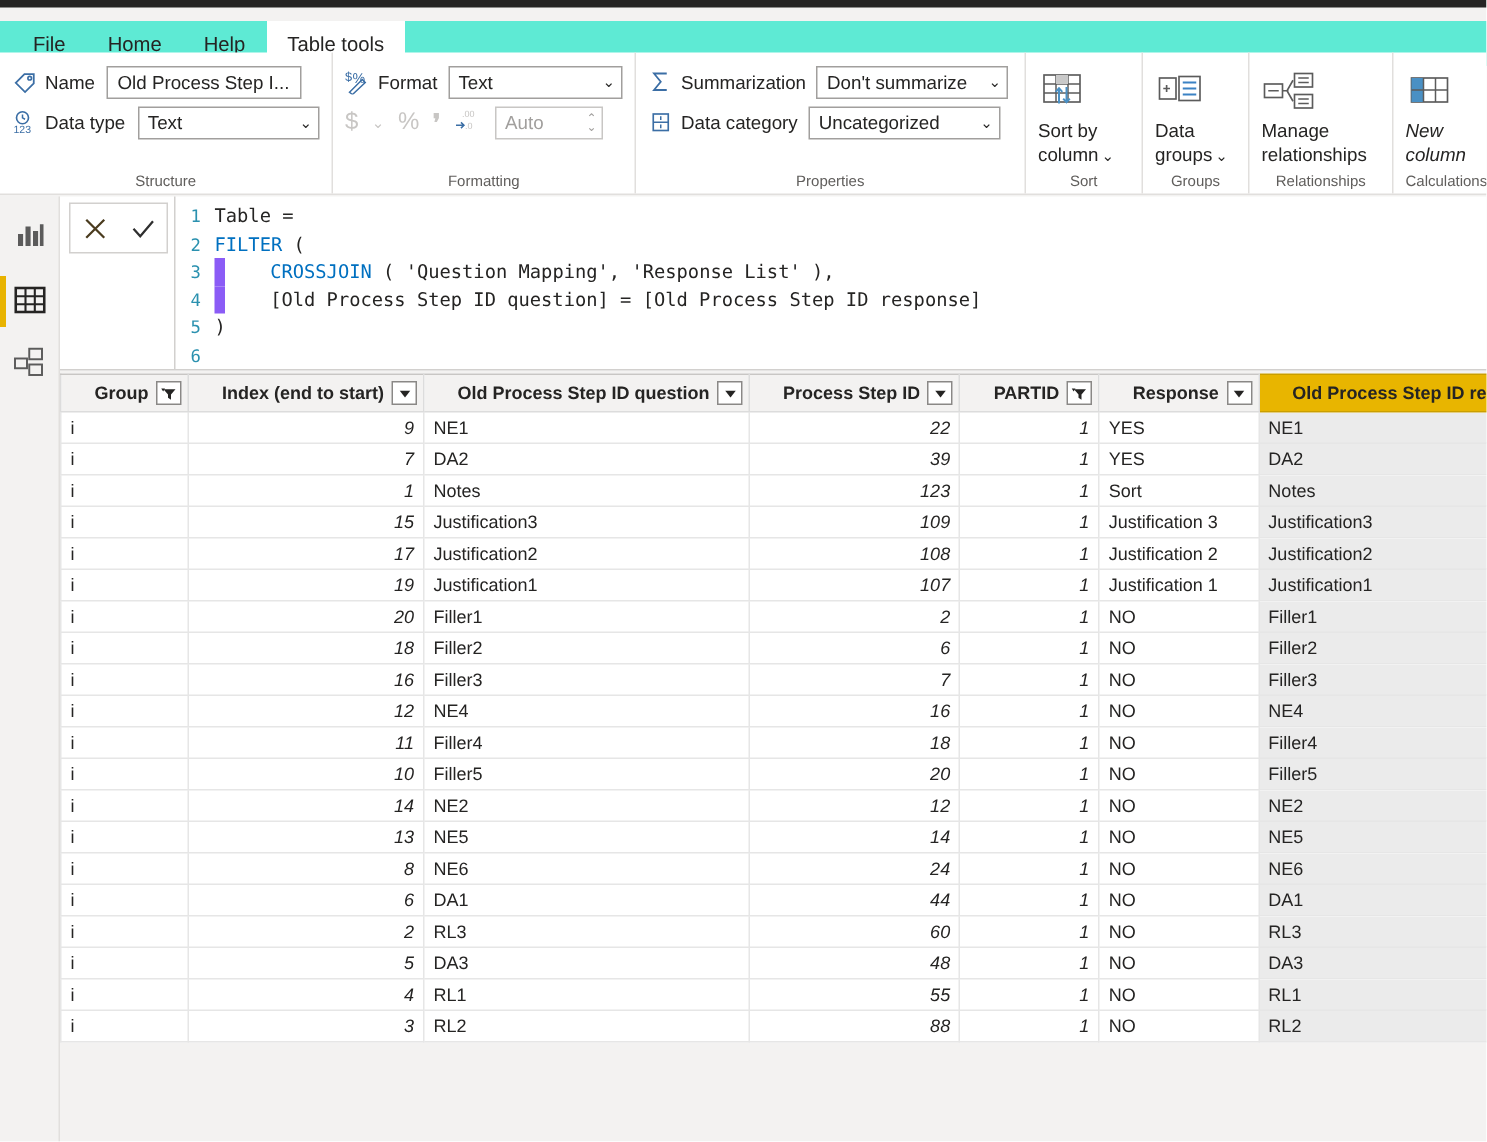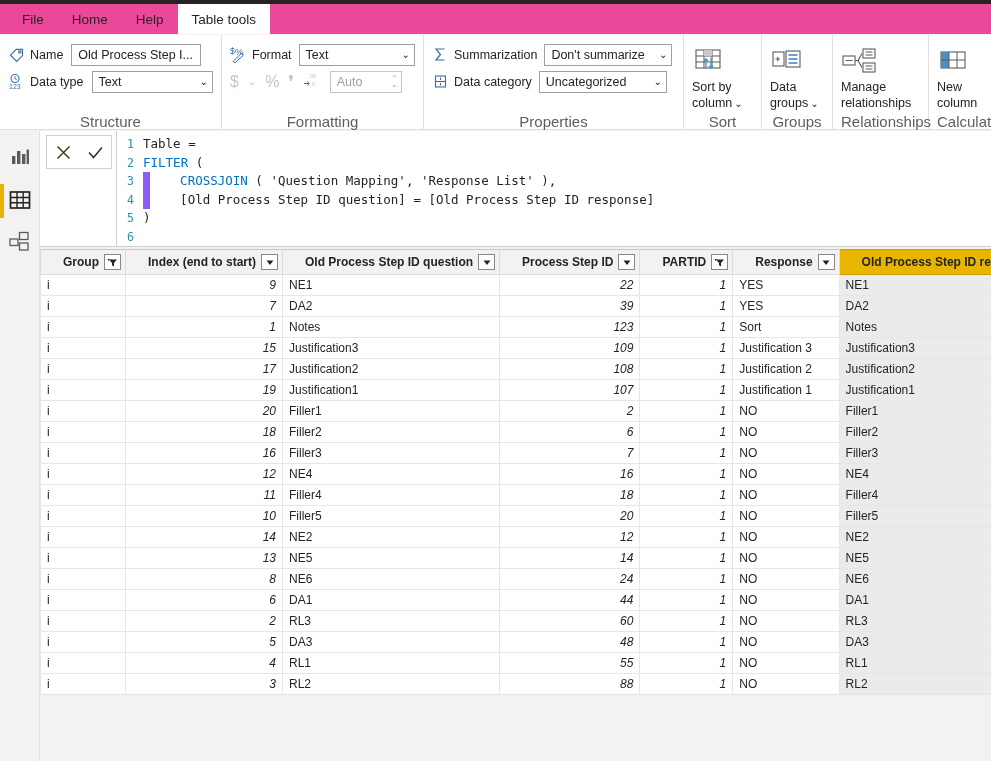--- a/index.html
+++ b/index.html
@@ -15,22 +15,22 @@
   #app { position: relative; width: 991px; height: 761px; background: #f3f2f1; }
 
   
   .titlebar-strip {
     position: absolute; top: 0; left: 0; width: 991px; height: 5px;
     background: #252423;
   }
 
   
   .ribbon-tabs {
-    position: absolute; top: 4px; left: 0; width: 991px; height: 30px;
-    background: #ec4899;
+    position: absolute; top: 14px; left: 0; width: 991px; height: 30px;
+    background: #5eead4;
     display: flex; align-items: stretch;
     padding-left: 8px;
   }
   .rtab {
     display: flex; align-items: center; justify-content: center;
     padding: 0 14px; font-size: 13.5px; color: #252423;
     cursor: pointer; position: relative; height: 30px;
     background: transparent;
   }
   .rtab.raised { background: #ffffff; }
@@ -48,21 +48,21 @@
     display: flex; align-items: stretch;
   }
   .rgroup {
     position: relative; display: flex; flex-direction: column;
     justify-content: space-between;
     border-right: 1px solid #e1dfdd;
     padding: 6px 8px 0 8px;
   }
   .rgroup:last-child { border-right: none; }
   .rgroup-label {
-    text-align: center; font-size: 15px; color: #605e5c;
+    text-align: center; font-size: 10px; color: #605e5c;
     padding-bottom: 3px; height: 15px; line-height: 15px;
   }
   .rgroup-content { flex: 1; }
 
   .field-row { display: flex; align-items: center; height: 27px; }
   .field-icon {
     width: 22px; height: 18px; display: flex; align-items: center;
     justify-content: flex-start; color: #3b6ea5; flex: none;
   }
   .field-label { font-size: 12.5px; color: #252423; white-space: nowrap; }
@@ -345,21 +345,21 @@
               </svg>
           </span>
           <span class="btext">Manage</span>
           <span class="btext">relationships</span>
         </div>
       </div>
       <div class="rgroup-label">Relationships</div>
     </div>
 
     <div class="rgroup" style="width:62px;">
-      <div class="rgroup-content" style="display:flex;justify-content:center;">
+      <div class="rgroup-content" style="display:flex;justify-content:center;font-style:italic;">
         <div class="rbigbtn" style="width:62px;">
           <span class="bicon">
             <svg width="32" height="30" viewBox="0 0 32 30">
                 <rect x="4" y="5" width="24" height="16" fill="none" stroke="#5b5b5b" stroke-width="1.1"></rect>
                 <rect x="4" y="5" width="8" height="16" fill="#4a90c4"></rect>
                 <path d="M4 13 L28 13 M12 5 L12 21 M20 5 L20 21" stroke="#5b5b5b" stroke-width="1"></path>
               </svg>
           </span>
           <span class="btext">New</span>
           <span class="btext">column</span>

